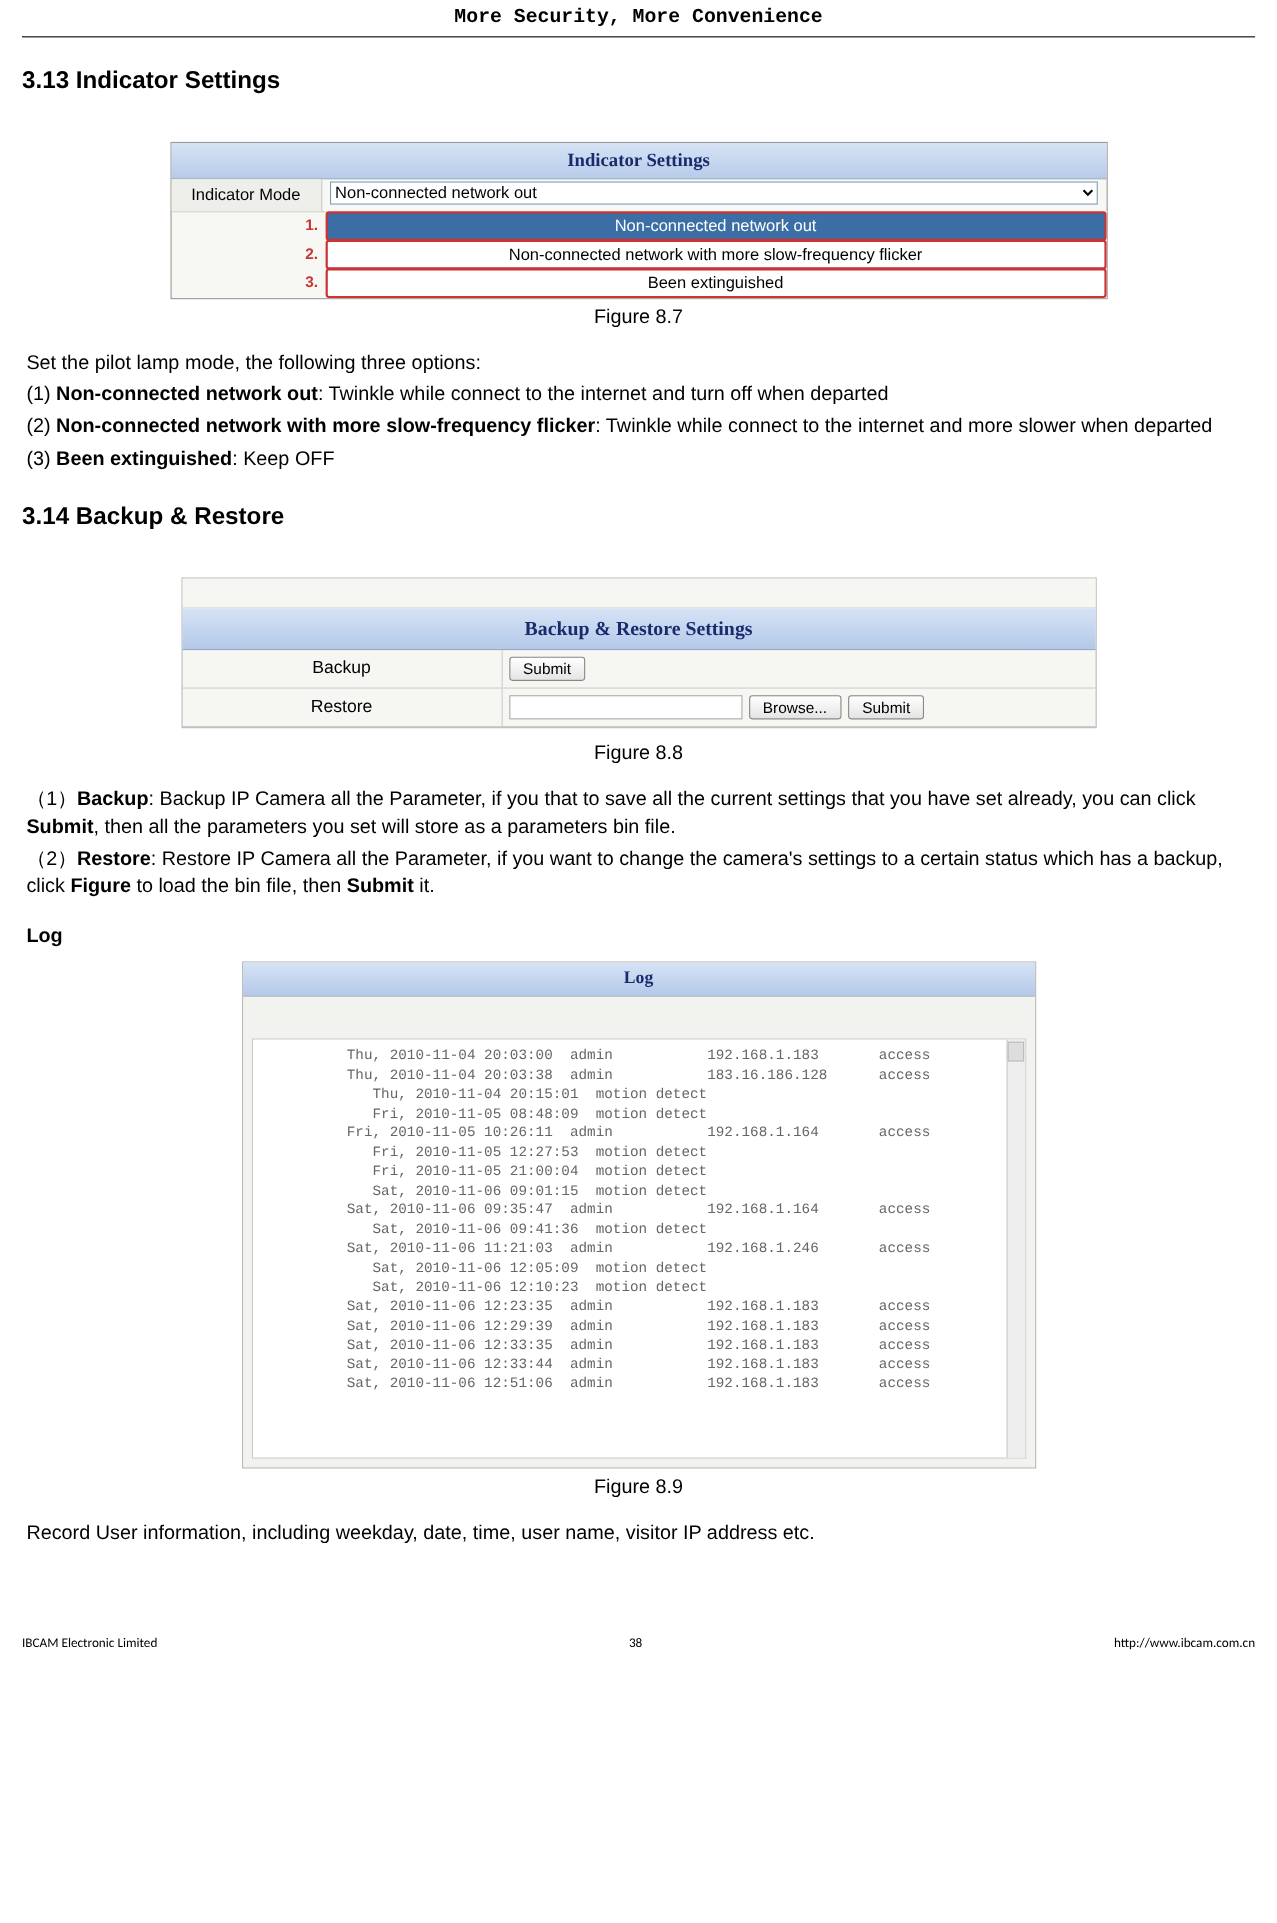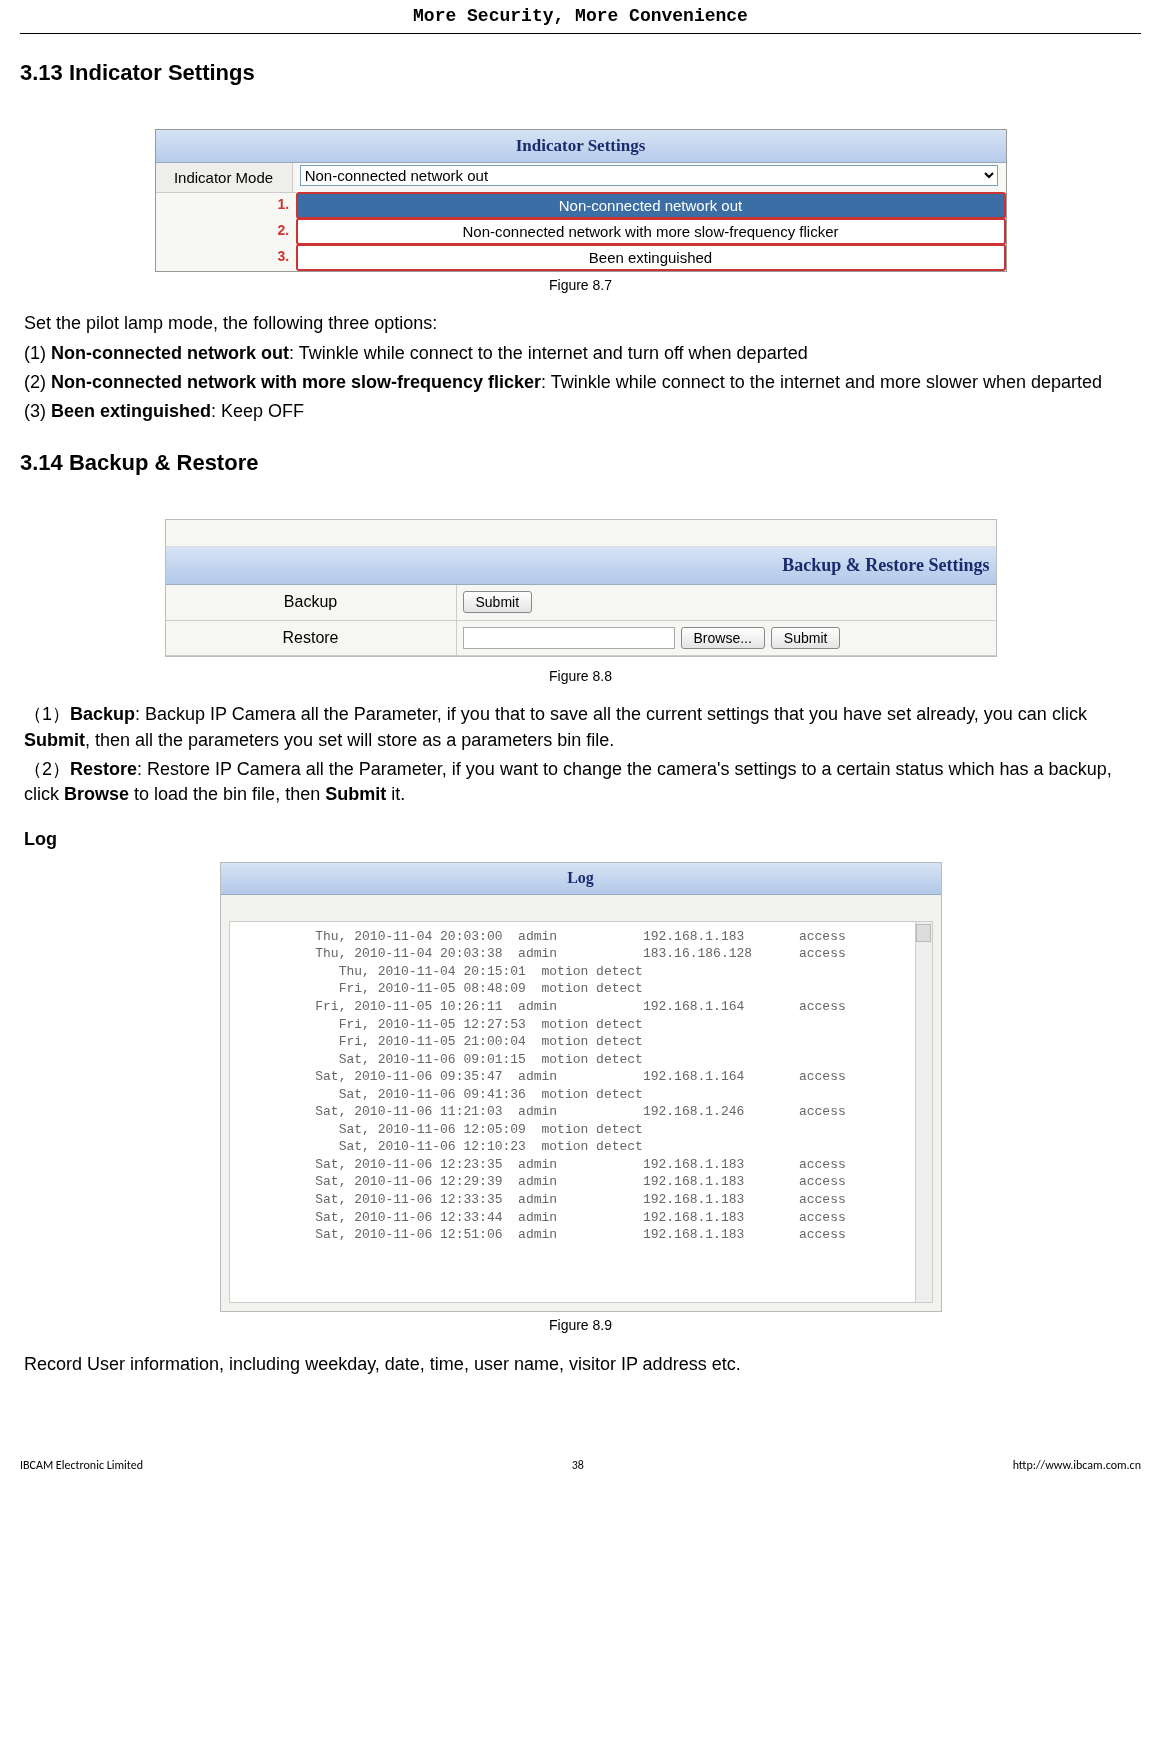--- a/index.html
+++ b/index.html
@@ -23,21 +23,21 @@
       font-size: 22px;
       font-weight: bold;
       margin: 24px 0 40px 0;
     }
     .figure-wrap {
       text-align: center;
       margin: 10px auto;
     }
     .figure-caption {
       text-align: center;
-      font-size: 14px;
+      font-size: 18px;
       margin: 4px 0 16px;
     }
     p { margin: 4px 4px; }
     .bold { font-weight: bold; }
     .log-label { font-weight: bold; margin-top: 20px; }
 
     
     .fig87 {
       margin: 0 auto;
       width: 850px;
@@ -112,21 +112,21 @@
       width: 830px;
       border: 1px solid #bbb;
       font-family: Tahoma, sans-serif;
       background: #f6f6f2;
       font-size: 16px;
     }
     .fig88 .title-row {
       background: linear-gradient(#d6e3f5, #b3c9e9);
       color: #1a2b6d;
       font-weight: bold;
-      text-align: right;
+      text-align: center;
       padding: 6px;
       border-bottom: 1px solid #9ab;
       font-size: 18px;
       font-family: "Times New Roman", serif;
     }
     .fig88 .blank-top { height: 26px; background:#f6f6f2; border-bottom:1px solid #ddd;}
     .fig88 .row {
       display: flex;
       border-bottom: 1px solid #ccc;
       align-items: center;
@@ -173,21 +173,21 @@
       color: #1a2b6d;
       font-weight: bold;
       text-align: center;
       padding: 4px;
       border-bottom: 1px solid #9ab;
       font-size: 16px;
       font-family: "Times New Roman", serif;
     }
     .fig89 .spacer { height: 22px; }
     .fig89 .log-box {
-      margin: 4px 8px 8px 8px;
+      margin: 16px 8px 8px 8px;
       background: #fff;
       border: 1px solid #ccc;
       padding: 6px;
       font-family: "Courier New", monospace;
       font-size: 13px;
       color: #666;
       white-space: pre;
       line-height: 1.35;
       position: relative;
     }
@@ -273,21 +273,21 @@
         <span class="file-input"></span>
         <button>Browse...</button>
         <button>Submit</button>
       </div>
     </div>
   </div>
 </div>
 <div class="figure-caption">Figure 8.8</div>
 
 <p><span>（1）</span><span class="bold">Backup</span><span>: Backup IP Camera all the Parameter, if you that to save all the current settings that you have set already, you can click </span><span class="bold">Submit</span><span>, then all the parameters you set will store as a parameters bin file.</span></p>
-<p><span>（2）</span><span class="bold">Restore</span><span>: Restore IP Camera all the Parameter, if you want to change the camera's settings to a certain status which has a backup, click </span><span class="bold">Browse</span><span> to load the bin file, then </span><span class="bold">Submit</span><span> it.</span></p>
+<p><span>（2）</span><span class="bold">Restore</span><span>: Restore IP Camera all the Parameter, if you want to change the camera's settings to a certain status which has a backup, click </span><span class="bold">Figure</span><span> to load the bin file, then </span><span class="bold">Submit</span><span> it.</span></p>
 
 <p class="log-label">Log</p>
 
 <div class="figure-wrap">
   <div class="fig89">
     <div class="title-row">Log</div>
     <div class="spacer"></div>
     <div class="log-box" id="log-box"><div>Thu, 2010-11-04 20:03:00  admin           192.168.1.183       access
 Thu, 2010-11-04 20:03:38  admin           183.16.186.128      access
 Thu, 2010-11-04 20:15:01  motion detect                       

